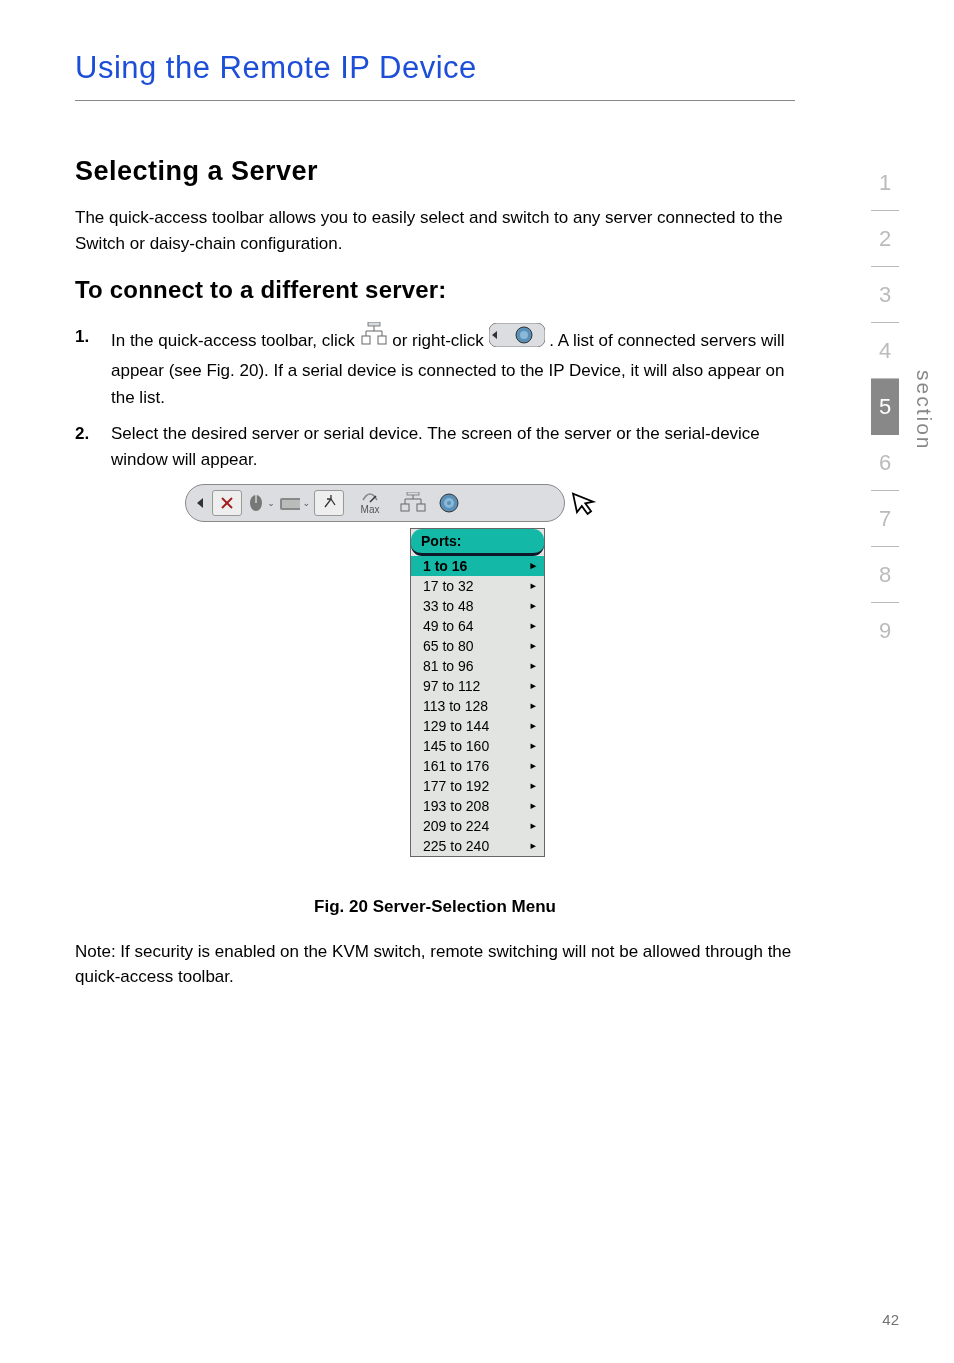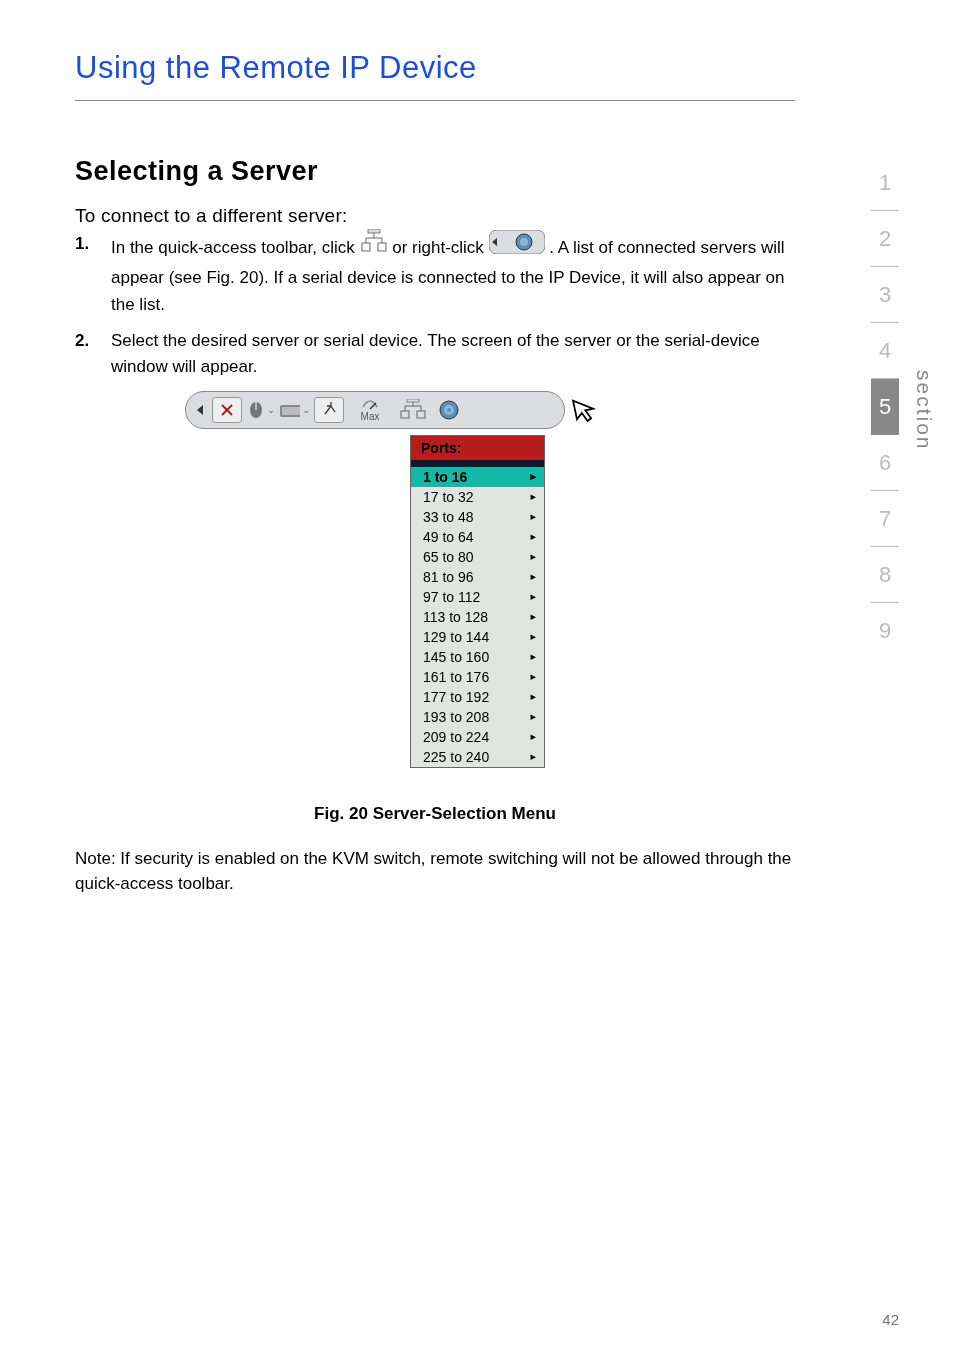--- a/index.html
+++ b/index.html
@@ -31,25 +31,25 @@
       font-weight: bold;
       margin-bottom: 18px;
     }
     .body-para {
       font-size: 17px;
       line-height: 1.5;
       margin-bottom: 20px;
       color: #000;
     }
     .subsection-title {
-      font-size: 19px;
-      font-weight: normal;
+      font-size: 24px;
+      font-weight: bold;
       letter-spacing: 0.2px;
       margin-top: 6px;
-      margin-bottom: 4px;
+      margin-bottom: 20px;
     }
     .numbered-item {
       display: flex;
       align-items: flex-start;
       font-size: 17px;
       line-height: 1.55;
       margin-bottom: 10px;
     }
     .numbered-item .num {
       font-weight: bold;
@@ -181,22 +181,23 @@
       left: 225px;
       top: 44px;
       width: 135px;
       background: #e1e4e0;
       border: 1px solid #666;
       font-size: 14px;
     }
     .ports-menu .menu-title {
       padding: 4px 10px;
       font-weight: bold;
-      background: #b91c1c;
-      border-bottom: 7px solid #0f172a;
+      background: #14b8a6;
+      border-bottom: 3px solid #0f172a;
+      border-radius: 11px;
     }
     .ports-menu .menu-row {
       display: flex;
       justify-content: space-between;
       align-items: center;
       padding: 2px 8px 2px 12px;
       cursor: default;
     }
     .ports-menu .menu-row.selected {
       background: #14b8a6;
@@ -214,20 +215,21 @@
     }
   </style>
 </head>
 <body>
 
 <div class="page-content">
   <h1 class="chapter-title">Using the Remote IP Device</h1>
 
   <h2 class="section-title">Selecting a Server</h2>
 
+  <p class="body-para">The quick-access toolbar allows you to easily select and switch to any server connected to the Switch or daisy-chain configuration.</p>
 
   <h3 class="subsection-title">To connect to a different server:</h3>
 
   <div class="numbered-item">
     <div class="num">1.</div>
     <div class="item-body">
       <span>In the quick-access toolbar, click </span>
       <span class="inline-icon">
         <svg width="28" height="26" viewBox="0 0 28 26">
           <rect x="8" y="0" width="12" height="4" fill="#d8dce0" stroke="#666" stroke-width="0.8"></rect>

